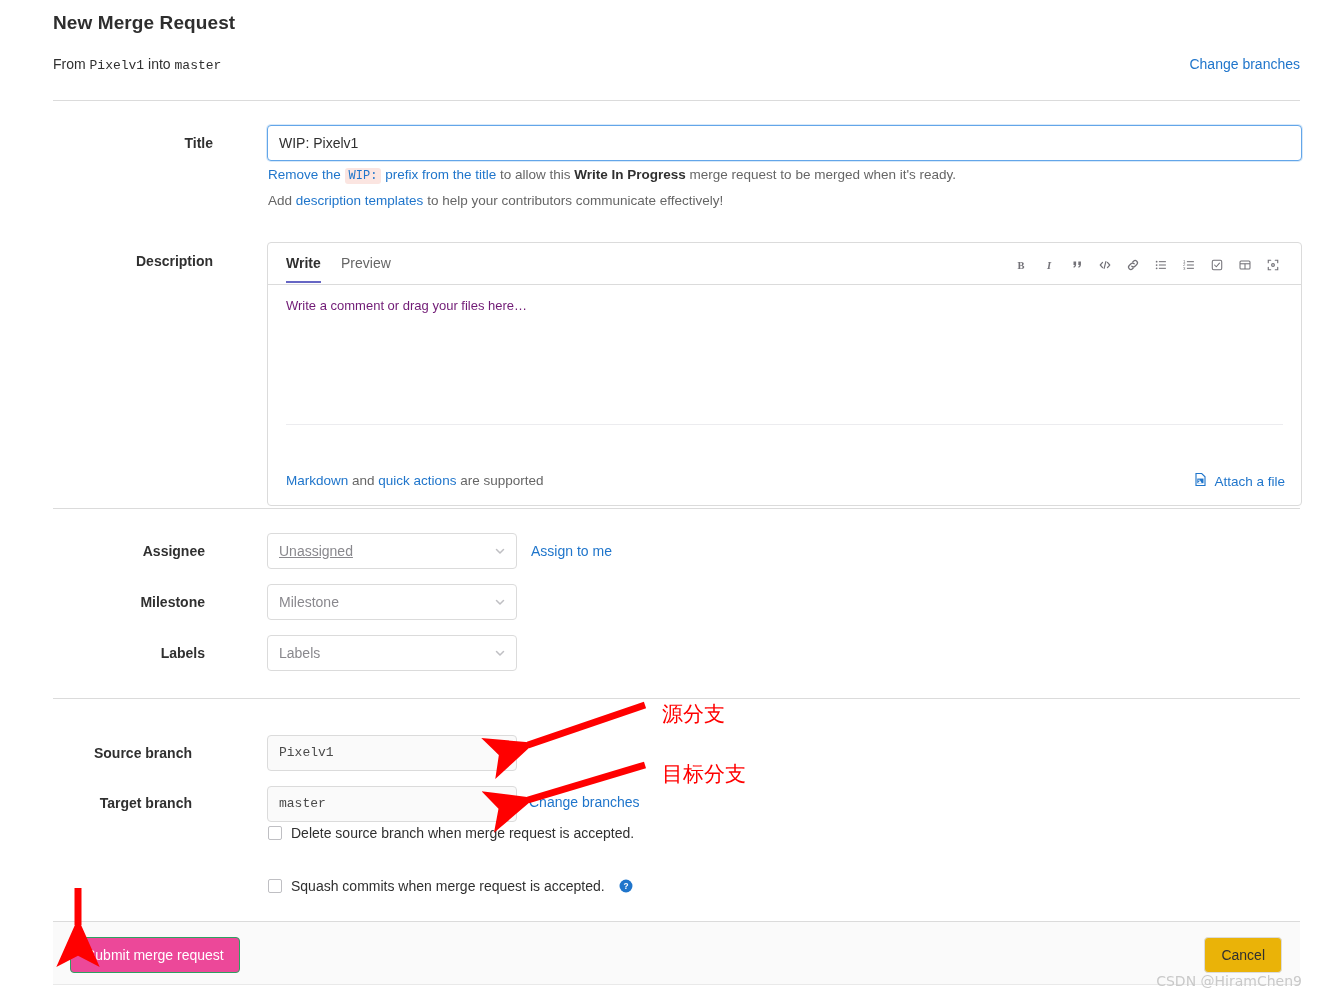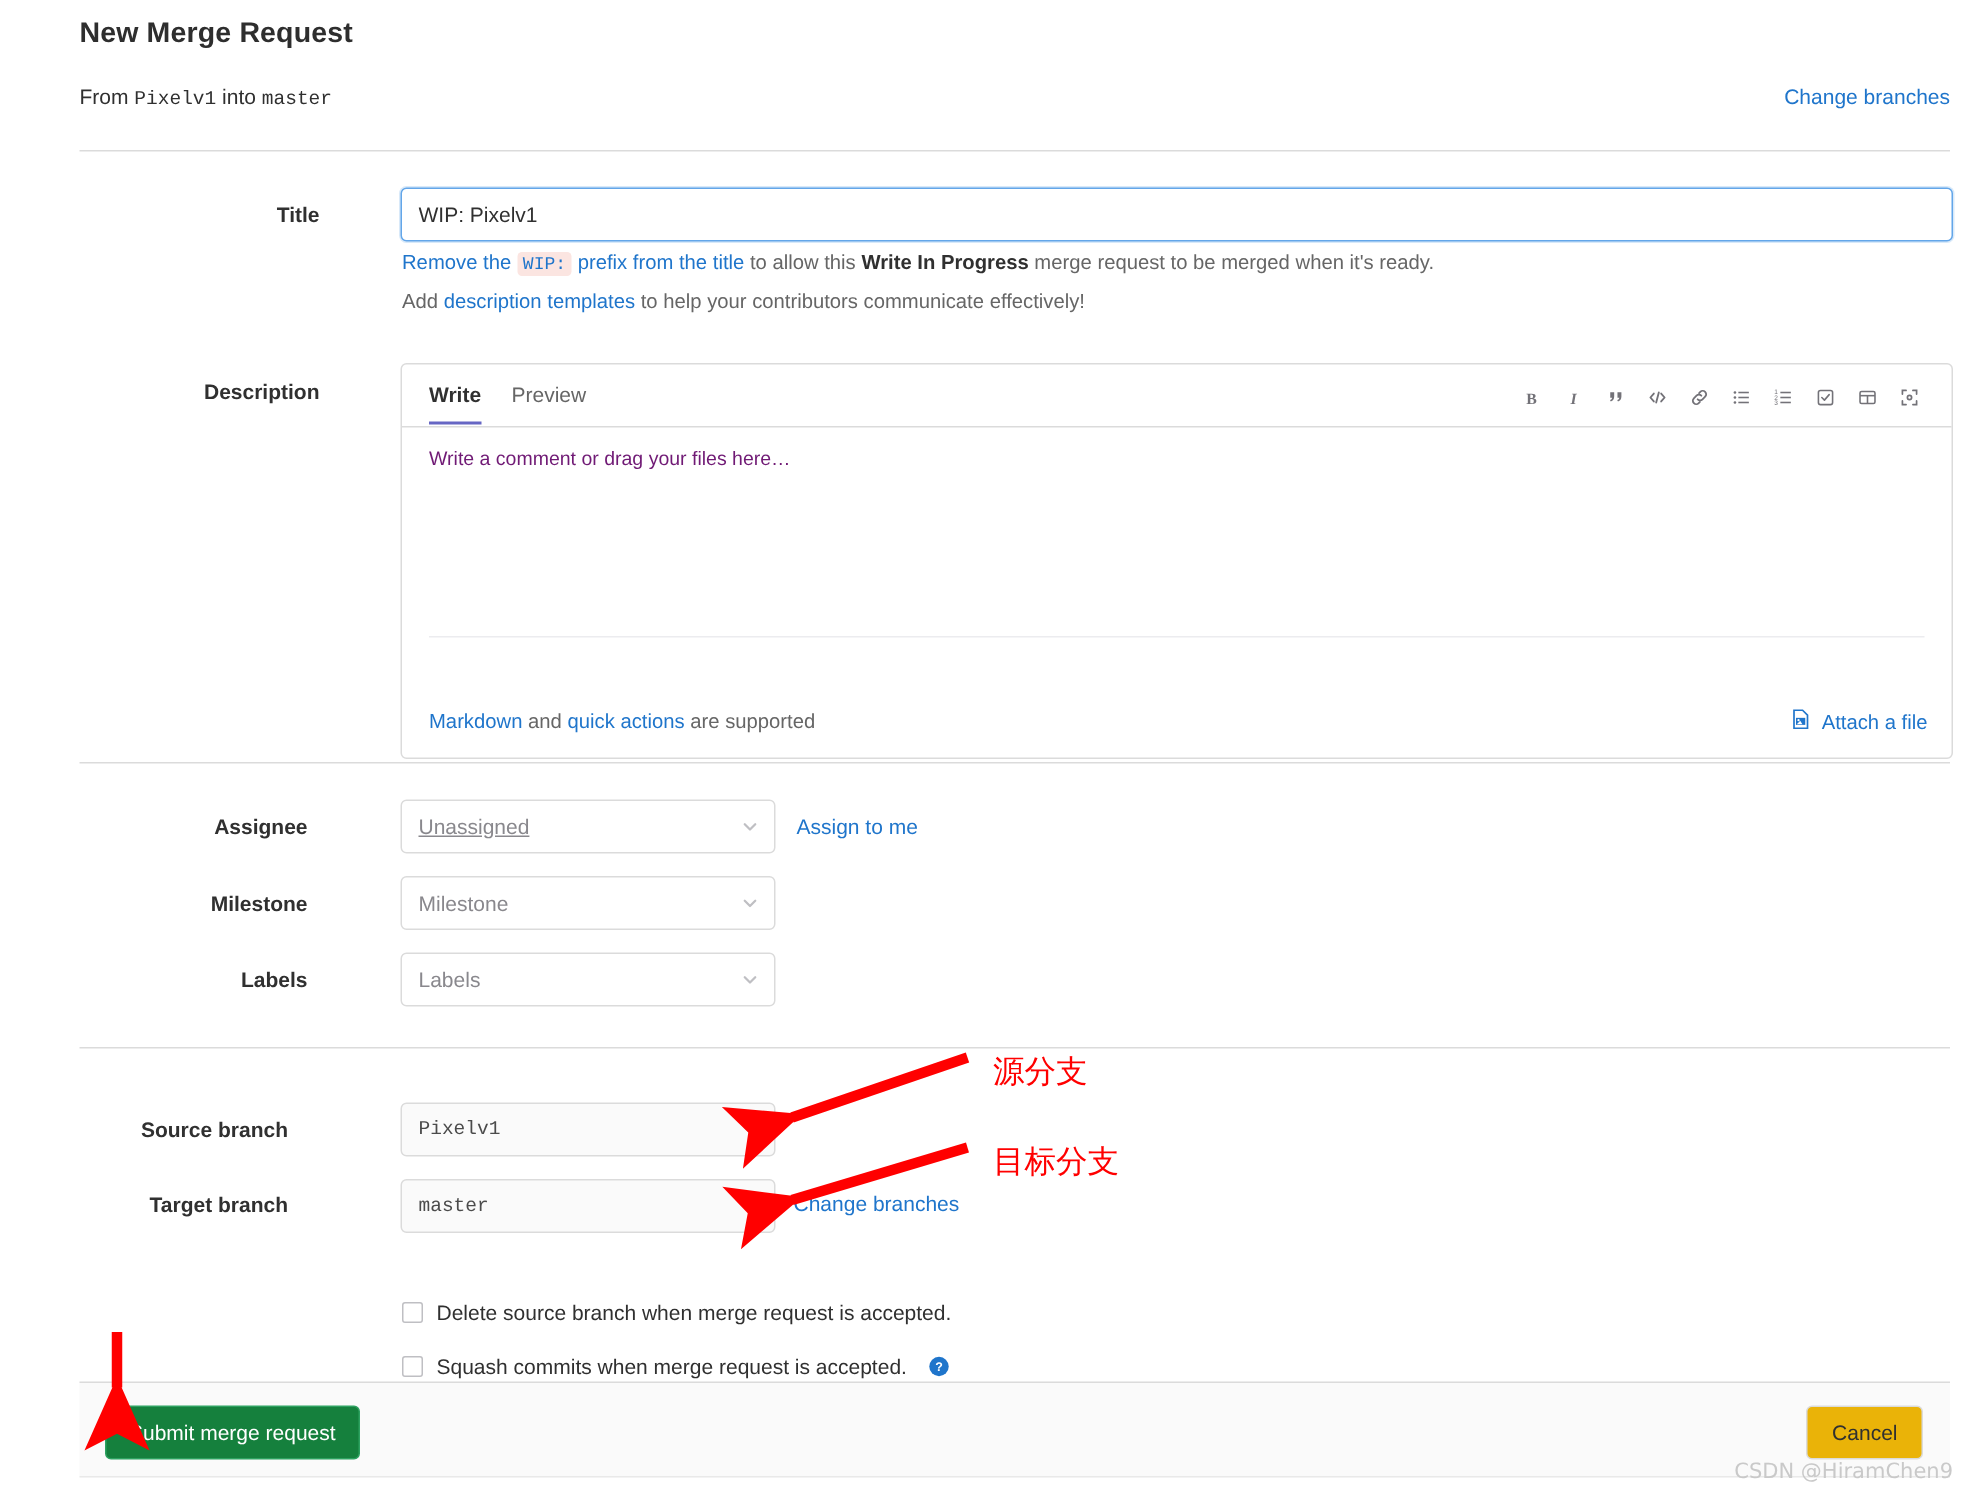--- a/index.html
+++ b/index.html
@@ -153,21 +153,21 @@
     vertical-align: -2px; cursor: pointer;
   }
 
   
   .footer {
     position: absolute; left: 53px; right: 24px; top: 921px; height: 64px;
     background: #fafafa; border-top: 1px solid #dbdbdb; border-bottom: 1px solid #e9e9e9;
   }
   .btn-submit {
     position: absolute; left: 17px; top: 15px;
-    background: #15803d; border: 1px solid #2da160; border-radius: 4px;
+    background: #ec4899; border: 1px solid #2da160; border-radius: 4px;
     color: #fff; font-size: 14px; padding: 9px 15px;
     cursor: pointer; font-family: "Liberation Sans", sans-serif;
   }
   .btn-cancel {
     position: absolute; right: 18px; top: 15px;
     background: #eab308; border: 1px solid #dbdbdb; border-radius: 4px;
     color: #303030; font-size: 14px; padding: 9px 16px;
     cursor: pointer; font-family: "Liberation Sans", sans-serif;
   }
 
@@ -374,25 +374,25 @@
   <div class="select gray" style="left:267px; top:786px;">
     <span>master</span>
     <span class="chev">
       <svg viewBox="0 0 12 12" fill="none" stroke="#bfbfc3" stroke-width="1.5" stroke-linecap="round" stroke-linejoin="round">
           <polyline points="2.5,4.5 6,8 9.5,4.5"></polyline>
         </svg>
     </span>
   </div>
   <div class="change-branches-inline">Change branches</div>
 
-  <div class="cbrow" style="top:867px;">
+  <div class="cbrow" style="top:825px;">
     <span class="cbox"></span>
     <span class="cbtxt">Delete source branch when merge request is accepted.</span>
   </div>
-  <div class="cbrow" style="top:903px;">
+  <div class="cbrow" style="top:878px;">
     <span class="cbox"></span>
     <span class="cbtxt">Squash commits when merge request is accepted.</span>
     <span class="help-icon">
       <svg viewBox="0 0 16 16">
           <circle cx="8" cy="8" r="7.4" fill="#1f75cb"></circle>
           <text x="8" y="11.6" text-anchor="middle" font-family="Liberation Sans, sans-serif" font-size="9.5" font-weight="bold" fill="#fff">?</text>
         </svg>
     </span>
   </div>
 

